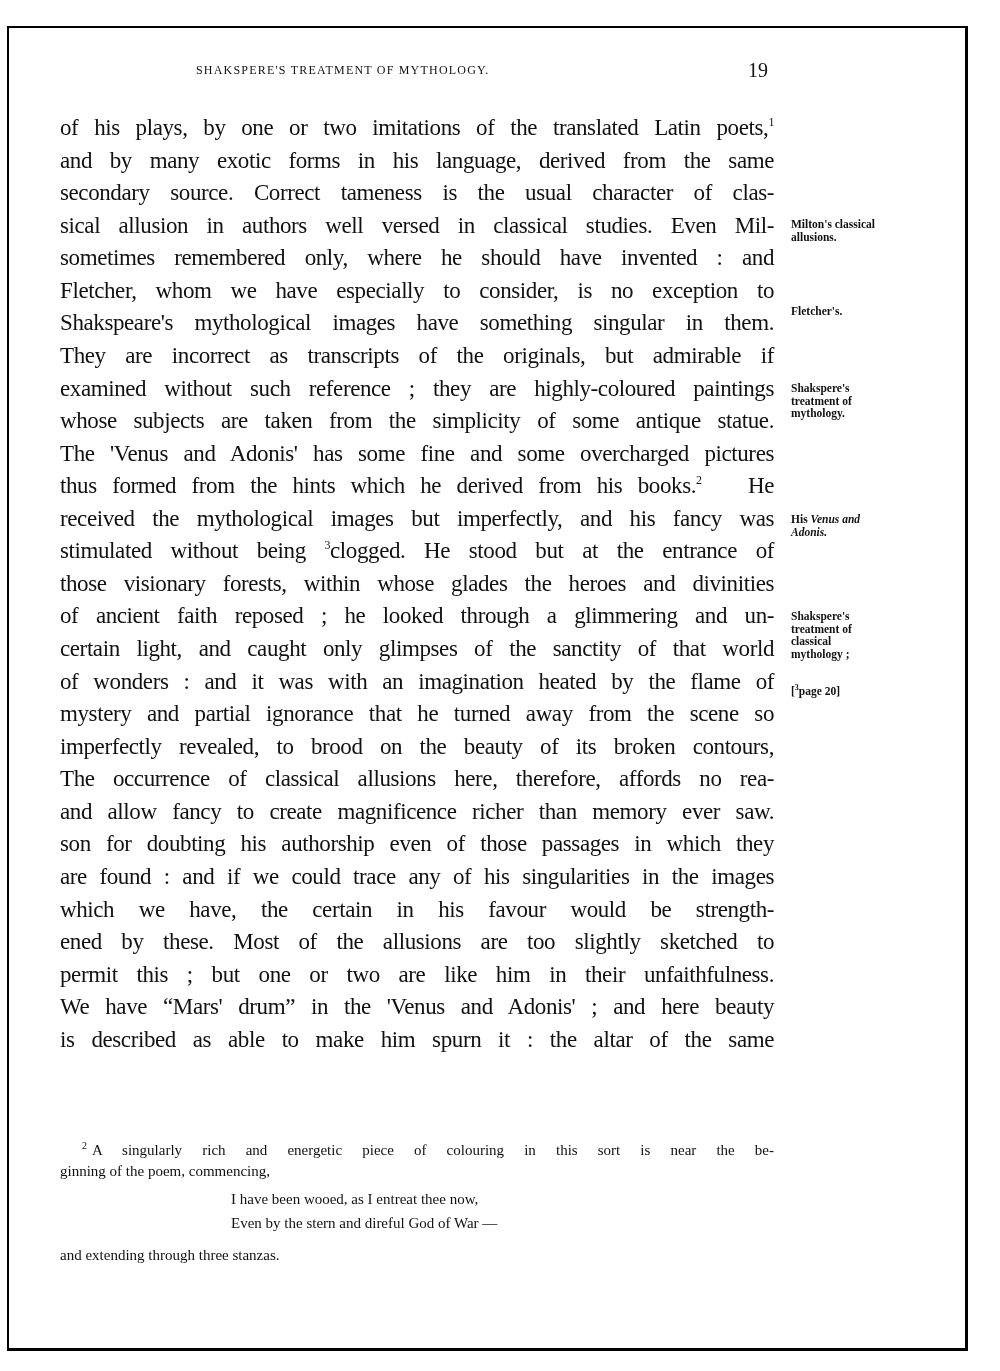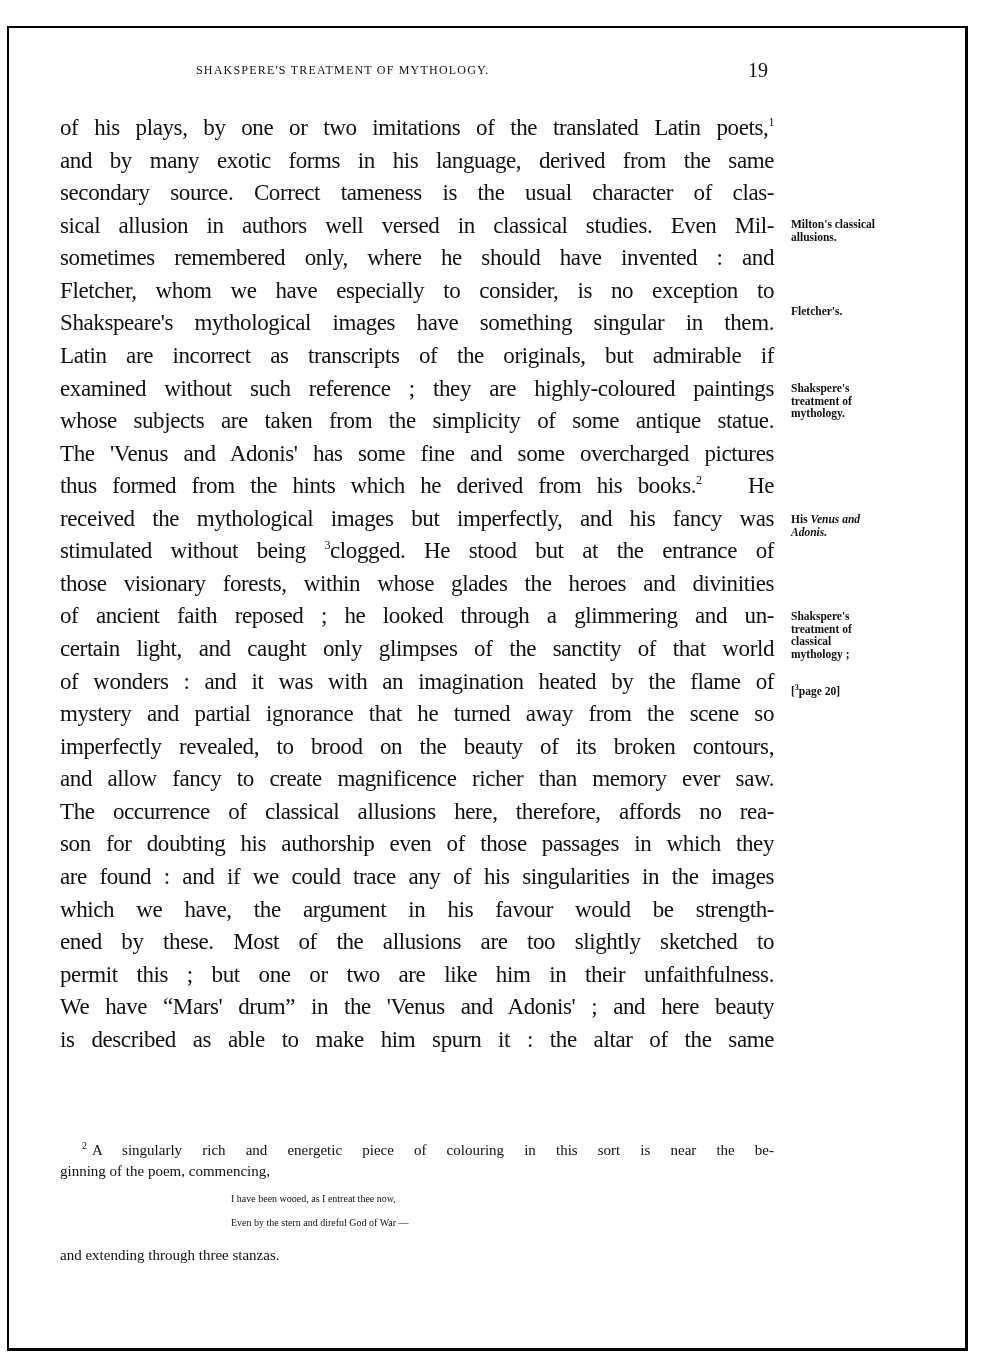--- a/index.html
+++ b/index.html
@@ -15,57 +15,57 @@
           text-align: justify; text-align-last: justify; white-space: nowrap; overflow: visible; letter-spacing: -0.4px; }
   sup { font-size: 12px; vertical-align: 9px; line-height: 0; }
   .margin-note { position: absolute; left: 791px; font-size: 11.5px; font-weight: bold;
                  line-height: 12.5px; width: 130px; }
   .margin-note i { font-style: italic; }
   .footnotes { position: absolute; left: 60px; top: 1140px; width: 714px; font-size: 15px; }
   .fn { display: block; line-height: 21px; }
   .fn.indent { padding-left: 22px; }
   .fn.just { text-align: justify; text-align-last: justify; }
   .fn sup { font-size: 10px; vertical-align: 6px; margin-right: 5px; }
-  .verse { display: block; padding-left: 171px; line-height: 24px; font-size: 10px; }
+  .verse { display: block; padding-left: 171px; line-height: 24px; font-size: 15px; }
   .fn-tail { display: block; margin-top: 10px; line-height: 21px; }
 </style>
 </head>
 <body>
 
 <div class="frame"></div>
 
 <div class="running-head">Shakspere's Treatment of Mythology.</div>
 <div class="page-num">19</div>
 
 <div class="body-text">
   <span class="line"><span>of his plays, by one or two imitations of the translated Latin poets,</span><sup>1</sup></span>
   <span class="line">and by many exotic forms in his language, derived from the same</span>
   <span class="line">secondary source.   Correct tameness is the usual character of clas-</span>
   <span class="line">sical allusion in authors well versed in classical studies.   Even Mil-</span>
   <span class="line">sometimes remembered only, where he should have invented : and</span>
   <span class="line">Fletcher, whom we have especially to consider, is no exception to</span>
   <span class="line">Shakspeare's mythological images have something singular in them.</span>
-  <span class="line">Latin are incorrect as transcripts of the originals, but admirable if</span>
+  <span class="line">They are incorrect as transcripts of the originals, but admirable if</span>
   <span class="line">examined without such reference ;  they are highly-coloured paintings</span>
   <span class="line">whose subjects are taken from the simplicity of some antique statue.</span>
   <span class="line">The 'Venus and Adonis' has some fine and some overcharged pictures</span>
   <span class="line"><span>thus formed from the hints which he derived from his books.</span><sup>2</sup>&nbsp;&nbsp;&nbsp;<span>He</span></span>
   <span class="line">received the mythological images but imperfectly, and his fancy was</span>
   <span class="line"><span>stimulated without being </span><sup>3</sup><span>clogged.    He stood but at the entrance of</span></span>
   <span class="line">those visionary forests, within whose glades the heroes and divinities</span>
   <span class="line">of ancient faith reposed ; he looked through a glimmering and un-</span>
   <span class="line">certain light, and caught only glimpses of the sanctity of that world</span>
   <span class="line">of wonders : and it was with an imagination heated by the flame of</span>
   <span class="line">mystery and partial ignorance that he turned away from the scene so</span>
   <span class="line">imperfectly revealed, to brood on the beauty of its broken contours,</span>
+  <span class="line">The occurrence of classical allusions here, therefore, affords no rea-</span>
   <span class="line">and allow fancy to create magnificence richer than memory ever saw.</span>
-  <span class="line">The occurrence of classical allusions here, therefore, affords no rea-</span>
   <span class="line">son for doubting his authorship even of those passages in which they</span>
   <span class="line">are found :  and if we could trace any of his singularities in the images</span>
-  <span class="line">which we have, the argument in his favour would be strength-</span>
+  <span class="line">which we have, the certain in his favour would be strength-</span>
   <span class="line">ened by these.   Most of the allusions are too slightly sketched to</span>
   <span class="line">permit this ;  but one or two are like him in their unfaithfulness.</span>
   <span class="line">We have “Mars' drum” in the 'Venus and Adonis' ;  and here beauty</span>
   <span class="line">is described as able to make him spurn it :  the altar of the same</span>
 </div>
 
 <div class="margin-note" style="top:218px;">
   <div>Milton's classical</div>
   <div>allusions.</div>
 </div>

